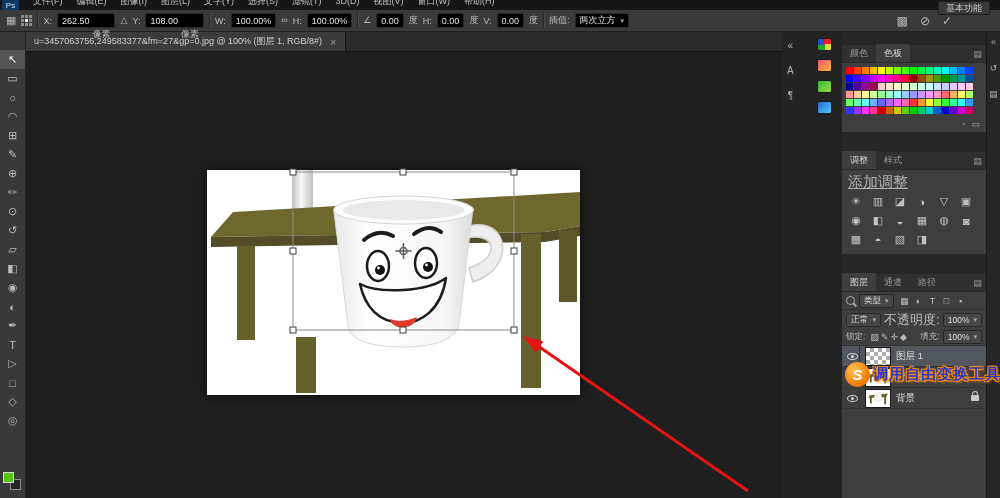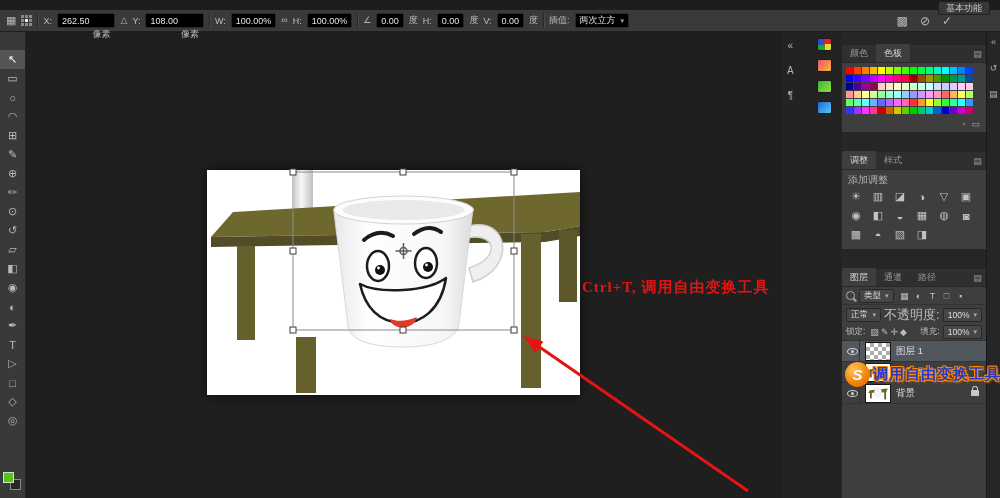--- a/index.html
+++ b/index.html
@@ -66,21 +66,21 @@
   .panels { position:absolute; left:842px; top:32px; width:144px; height:466px; background:#262626; padding-top:13px; display:flex; flex-direction:column; }
   .panel { background:#3e3e3e; margin-bottom:20px; }
   .p-header { height:18px; background:#2f2f2f; display:flex; align-items:flex-end; border-bottom:1px solid #282828; position:relative; }
   .p-tab { font-size:9px; color:#9a9a9a; padding:3px 8px; line-height:12px; white-space:nowrap; }
   .p-tab.active { background:#3e3e3e; color:#d8d8d8; border-radius:2px 2px 0 0; }
   .p-menu { position:absolute; right:4px; top:4px; font-size:9px; color:#9a9a9a; }
   .swatch-grid { display:flex; flex-wrap:wrap; gap:1px; padding:4px; width:136px; }
   .swatch { width:7px; height:7px; flex:none; }
   .panel-footer { display:flex; justify-content:flex-end; gap:6px; padding:1px 6px 3px; }
   .pf-icon { font-size:9px; color:#a8a8a8; }
-  .add-label { font-size:10px; color:#b0b0b0; padding:3px 6px 1px; }
+  .add-label { font-size:15px; color:#b0b0b0; padding:3px 6px 1px;text-decoration:underline; }
   .adj-grid { display:flex; flex-wrap:wrap; padding:0 4px 6px; gap:2px; width:142px; }
   .adj-icon { width:20px; height:17px; display:flex; align-items:center; justify-content:center; font-size:11px; color:#c2c2c2; }
 
   .panel.layers { flex:1; margin-bottom:0; display:flex; flex-direction:column; }
   .flt-row { display:flex; align-items:center; gap:3px; height:18px; padding:0 4px; border-bottom:1px solid #323232; }
   .mag { width:9px; height:9px; border:1.5px solid #aaa; border-radius:50%; position:relative; margin-right:1px; flex:none; }
   .mag::after { content:''; position:absolute; width:4px; height:1.5px; background:#aaa; transform:rotate(45deg); left:6px; top:7px; }
   .mini-dd { display:flex; align-items:center; height:14px; background:#464646; border:1px solid #282828; border-radius:2px; padding:0 4px; font-size:8.5px; color:#ddd; gap:2px; white-space:nowrap; }
   .flt-icons { display:flex; gap:2px; margin-left:2px; }
   .flt-icon { font-size:9px; color:#bbb; width:12px; text-align:center; }
@@ -107,20 +107,36 @@
   .watermark { position:absolute; left:845px; top:362px; display:flex; align-items:center; gap:3px; z-index:30; }
   .wm-logo { width:25px; height:25px; border-radius:50%; background:radial-gradient(circle at 35% 30%, #ffc257, #f27c00 65%, #d86200); color:#fff; font-weight:700; font-size:15px; font-style:italic; display:flex; align-items:center; justify-content:center; flex:none; }
   .wm-text { font-family:"Liberation Serif", serif; font-size:15px; font-weight:700; color:#2438c8; letter-spacing:1px; white-space:nowrap;
     text-shadow:1px 1px 0 #ff8a00, -1px -1px 0 #ff8a00, 1px -1px 0 #ff8a00, -1px 1px 0 #ff8a00, 2px 2px 2px rgba(255,138,0,.55); }
 </style>
 </head>
 <body>
 
 <div id="app">
 
+  <div class="menu-bar">
+    <div class="ps-logo">Ps</div>
+    <div class="menu-items">
+        <span class="menu-item">文件(F)</span>
+        <span class="menu-item">编辑(E)</span>
+        <span class="menu-item">图像(I)</span>
+        <span class="menu-item">图层(L)</span>
+        <span class="menu-item">文字(Y)</span>
+        <span class="menu-item">选择(S)</span>
+        <span class="menu-item">滤镜(T)</span>
+        <span class="menu-item">3D(D)</span>
+        <span class="menu-item">视图(V)</span>
+        <span class="menu-item">窗口(W)</span>
+        <span class="menu-item">帮助(H)</span>
+      </div>
+  </div>
   <div class="workspace-btn">基本功能</div>
 
   <div class="options-bar">
     <span class="ob-icon">▦</span>
     <span class="refpoint">
         <i></i>
         <i></i>
         <i></i>
         <i></i>
         <i class="sel"></i>
@@ -210,20 +226,26 @@
         <div class="tool">◇</div>
         <div class="tool">◎</div>
       </div>
     <div class="fgbg">
       <span class="chip bgc"></span>
       <span class="chip fgc" style="background: rgb(85, 197, 19);"></span>
     </div>
   </div>
 
   <div class="doc-area">
+    <div class="tab-bar">
+      <div class="doc-tab">
+        <span>u=3457063756,249583377&amp;fm=27&amp;gp=0.jpg @ 100% (图层 1, RGB/8#)</span>
+        <span class="tab-close">×</span>
+      </div>
+    </div>
 
     <div class="canvas">
       <svg viewBox="0 0 373 225" width="373" height="225">
         <defs>
           <linearGradient id="poleG" x1="0" y1="0" x2="1" y2="0">
             <stop offset="0" stop-color="#cfcfcf"></stop>
               <stop offset="0.4" stop-color="#f7f7f7"></stop>
               <stop offset="1" stop-color="#c0c0c0"></stop>
           </linearGradient>
           <linearGradient id="mugG" x1="0" y1="0" x2="1" y2="0">
@@ -281,21 +303,20 @@
           <circle cx="377.5" cy="219" r="3.5"></circle>
           <path d="M369.5,219 H385.5 M377.5,211 V227"></path>
         </g>
       </g>
       <g>
         <line x1="512" y1="314" x2="722" y2="459" stroke="#e51414" stroke-width="3"></line>
         <polygon points="497,304 509.6,321.1 517.4,309.5" fill="#e51414"></polygon>
       </g>
     </svg>
 
-    <div class="annotation" style="color: rgb(229, 20, 20);">Ctrl+T, 调用自由变换工具</div>
   </div>
 
   <div class="dock-strip">
     <div class="mini-col left">
         <span class="mini-icon">«</span>
         <span class="mini-icon">A</span>
         <span class="mini-icon">¶</span>
       </div>
     <div class="mini-col right">
         <span class="dockchip c1"></span>

